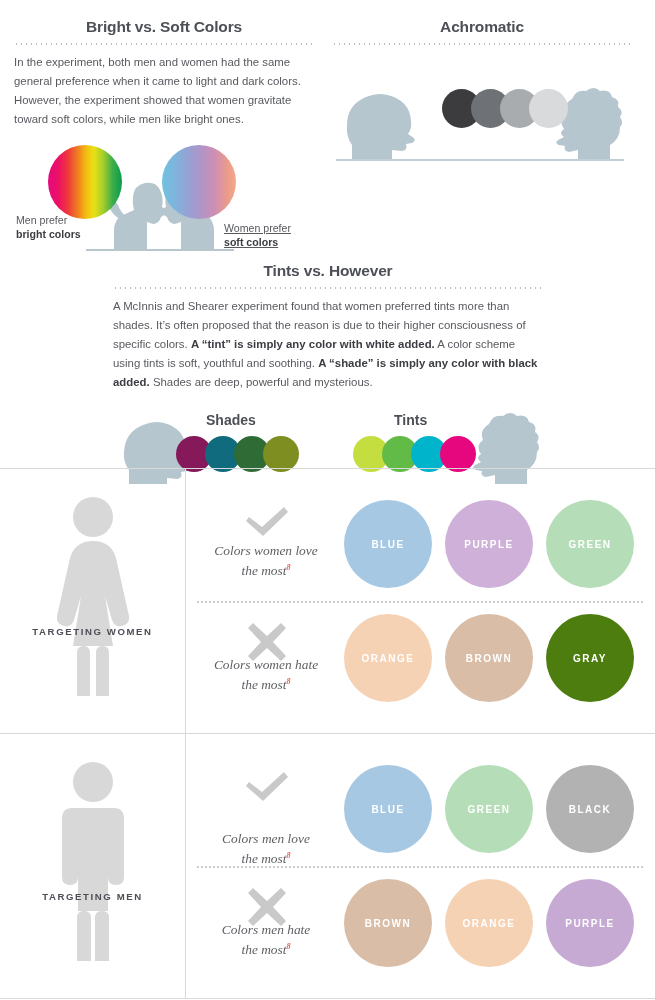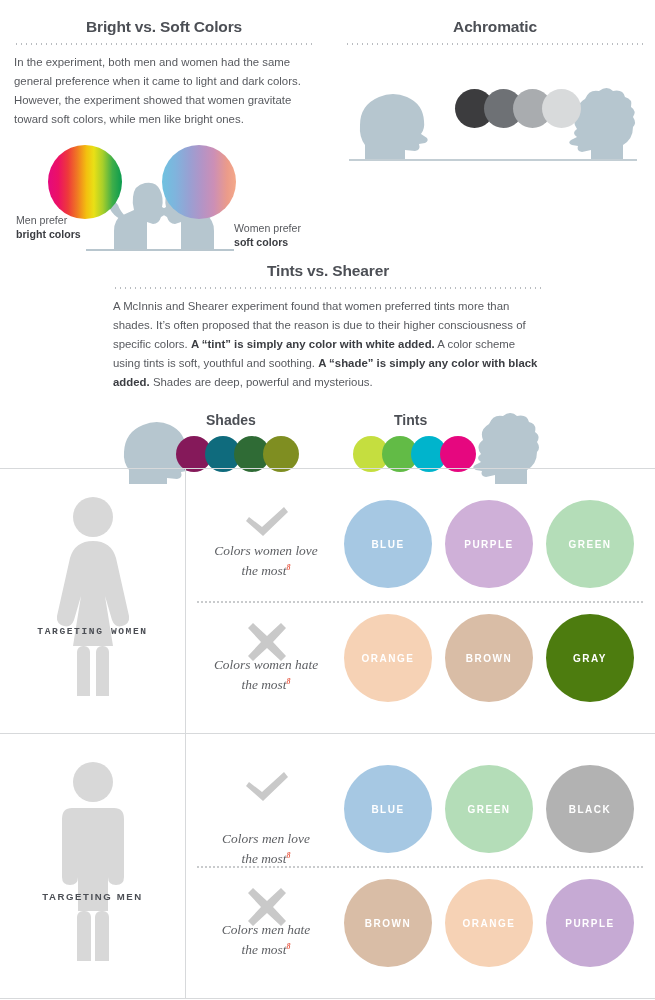--- a/index.html
+++ b/index.html
@@ -31,21 +31,21 @@
   .body-copy {
     font-size: 11.4px;
     line-height: 19px;
     color: #57595e;
     margin-top: 8px;
   }
   .body-copy b { color: #3b3d42; font-weight: bold; text-align: center; }
 
   
   .panel-left  { position: absolute; left: 14px;  top: 18px; width: 300px; }
-  .panel-right { position: absolute; left: 345px; top: 18px; width: 300px; }
+  .panel-right { position: absolute; left: 332px; top: 18px; width: 300px; }
 
   
   .bs-art { position: relative; width: 300px; height: 110px; margin-top: 16px; }
   .ball {
     position: absolute; width: 74px; height: 74px; border-radius: 50%;
   }
   .ball.bright {
     left: 34px; top: 0;
     background: linear-gradient(90deg,
       #e4097e 0%, #ec1164 14%, #ee3a3a 27%, #f07c22 40%,
@@ -60,21 +60,21 @@
   .silhouettes { position: absolute; left: 0; top: 0; }
   .bs-baseline {
     position: absolute; left: 72px; top: 104px; width: 148px; height: 1.6px;
     background: #b8c6ce;
   }
   .cap {
     position: absolute; font-size: 10.6px; color: #57595e; line-height: 13.5px;
   }
   .cap b { display: block; color: #3b3d42; font-weight: bold; }
   .cap.left  { left: 2px;   top: 69px; }
-  .cap.right { left: 220px; top: 77px; }
+  .cap.right { left: 210px; top: 77px; text-decoration: underline; }
 
   
   .ac-art { position: relative; width: 300px; height: 92px; margin-top: 26px; }
   .ac-circle { position: absolute; top: 18px; width: 39px; height: 39px; border-radius: 50%; }
   .ac-baseline {
     position: absolute; left: 4px; top: 88px; width: 288px; height: 1.6px; background: #c3ced4;
   }
 
   
   .panel-mid { position: absolute; left: 113px; top: 262px; width: 430px; }
@@ -176,21 +176,21 @@
       </svg>
       <div class="ac-circle" style="left:110px; background:#3c3c3e;"></div>
       <div class="ac-circle" style="left:139px; background:#6e7175;"></div>
       <div class="ac-circle" style="left:168px; background:#a9acaf;"></div>
       <div class="ac-circle" style="left:197px; background:#d8dadb;"></div>
       <div class="ac-baseline"></div>
     </div>
   </div>
 
   <div class="panel-mid">
-    <div class="sec-title">Tints vs. Shearer</div>
+    <div class="sec-title">Tints vs. However</div>
     <div class="dotrule"></div>
     <div class="body-copy" id="ts-body"><span>A McInnis and Shearer experiment found that women preferred tints more than shades. It’s often proposed that the reason is due to their higher consciousness of specific colors. </span><b>A “tint” is simply any color with white added.</b><span> A color scheme using tints is soft, youthful and soothing. </span><b>A “shade” is simply any color with black added.</b><span> Shades are deep, powerful and mysterious.</span></div>
 
     <div class="ts-art">
       <svg class="silhouettes" width="430" height="72" viewBox="0 0 430 72">
         <g fill="#b6c6cf">
           <path d="M16 72 L16 58 Q10 50 11 40 Q12 20 30 13 Q44 7 57 13
                    Q72 20 73 37 Q74 45 70 50 L76 54 Q78 57 74 59
                    L68 60 Q70 66 64 67 L54 66 L54 72 Z"></path>
           <path d="M414 72 L414 58 Q424 52 424 40 Q428 36 424 30
@@ -225,21 +225,21 @@
     <svg style="position:absolute; left:55px; top:496px;" width="76" height="200" viewBox="0 0 76 200">
       <g fill="#d8d8d8">
         <circle cx="38" cy="21" r="20"></circle>
         <path d="M38 45 Q56 45 61 62 L74 120 Q75 128 67 130 Q60 132 57 124 L50 100
                  L58 150 L18 150 L26 100 L19 124 Q16 132 9 130 Q1 128 2 120
                  L15 62 Q20 45 38 45 Z"></path>
         <rect x="22" y="150" width="13" height="68" rx="6"></rect>
         <rect x="41" y="150" width="13" height="68" rx="6"></rect>
       </g>
     </svg>
-    <div class="target-name" style="top:626px;font-family:Liberation Mono, monospace;">TARGETING WOMEN</div>
+    <div class="target-name" style="top:626px;">TARGETING WOMEN</div>
 
     <svg style="position:absolute; left:244px; top:506px;" width="46" height="32" viewBox="0 0 46 32">
       <path d="M2 15 L5 11 L18 21 L40 1 L44 6 L19 30 Z" fill="#c9c9c9"></path>
     </svg>
     <div class="rowlabel" style="top:542px;">
       <div>Colors women love</div>
       <div>
         <span>the most</span><sup>8</sup>
       </div>
     </div>

